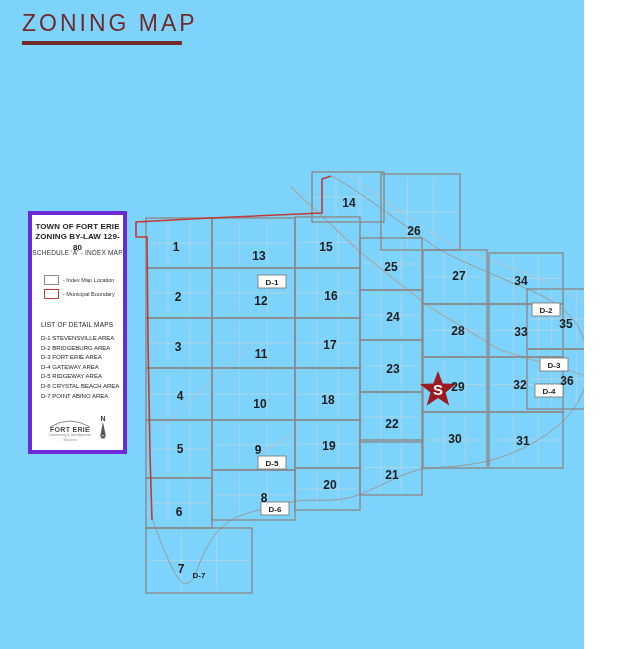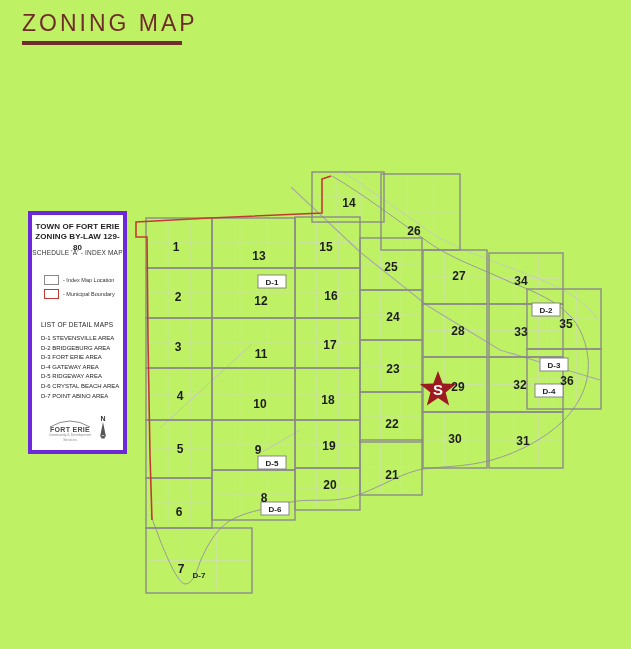--- a/index.html
+++ b/index.html
@@ -1,18 +1,18 @@
 <!DOCTYPE html>
 <html style="--accent: #702b2b;"><head>
 <meta charset="utf-8">
 <style>
   :root { --accent:#702b2b; }
   html,body { margin:0; padding:0; background:#ffffff; }
   body { width:631px; height:649px; font-family:"Liberation Sans", sans-serif; }
-  .page { position:relative; width:631px; height:649px; background:#bef264; overflow:hidden;text-decoration:underline; }
+  .page { position:relative; width:584px; height:649px; background:#7dd3fc; overflow:hidden;text-decoration:underline; }
 
   .page-title {
     position:absolute; left:22px; top:10px;
     font-size:23px; letter-spacing:3px; color:var(--accent); font-weight:500;
   }
   .title-rule {
     position:absolute; left:22px; top:41px; width:160px; height:4px;
     background:var(--accent);
   }
 

